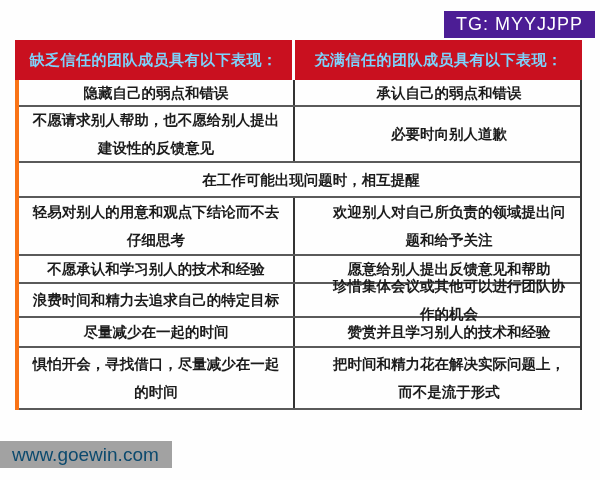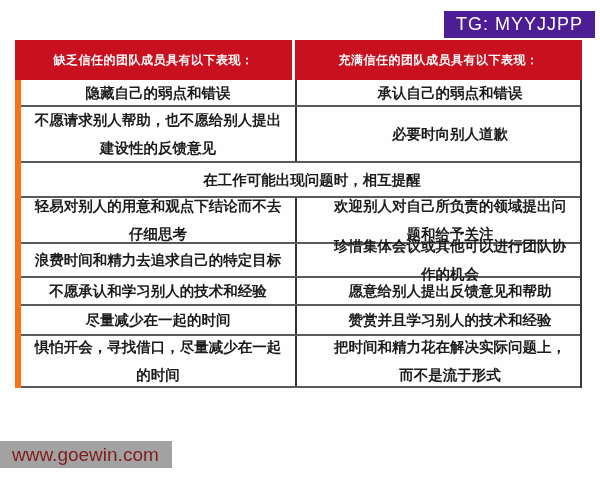--- a/index.html
+++ b/index.html
@@ -11,38 +11,38 @@
   
   .tg-badge {
     position:absolute; top:11px; right:5px; height:27px;
     background:#4c1d95; color:#ffffff;
     font-size:18px; line-height:27px; padding:0 12px;
     letter-spacing:1px; white-space:nowrap;
   }
   
   .site-badge {
     position:absolute; left:0; top:441px; width:160px; height:27px;
-    background:#a2a2a2; color:#7f1d1d;
+    background:#a2a2a2; color:#0c4a6e;
     font-size:19px; line-height:27px; padding-left:12px;
     white-space:nowrap;
   }
   
   .tbl { position:absolute; left:15px; top:40px; width:567px; }
   .hdr-row { display:flex; height:40px; }
   .hdr-cell {
-    background:#c9101f; color:#ffffff;
+    background:#c9101f; color:#7dd3fc;
     display:flex; align-items:center; justify-content:center;
-    font-size:12px; font-weight:bold; letter-spacing:0.5px;
+    font-size:15px; font-weight:bold; letter-spacing:0.5px;
     font-family:"Liberation Sans", sans-serif;
   }
   .hdr-left  { flex:0 0 277px; }
   .hdr-gap   { flex:0 0 3px; background:#fefefe; }
   .hdr-right { flex:1; }
   .tbl-body {
-    border-left:6px solid #f97316;
+    border-left:4px solid #f97316;
     border-right:2px solid #383838;
   }
   .row {
     display:flex; box-sizing:border-box;
     border-bottom:2px solid #5a5a5a;
   }
   .cell {
     display:flex; align-items:center; justify-content:center;
     text-align:center;
     font-family:"DejaVu Serif", serif; font-weight:bold;
@@ -76,41 +76,41 @@
 
       <div class="row" style="height:56px">
         <div class="cell cell-left">不愿请求别人帮助，也不愿给别人提出建设性的反馈意见</div>
         <div class="cell cell-right">必要时向别人道歉</div>
       </div>
 
       <div class="row" style="height:35px">
         <div class="cell cell-right">在工作可能出现问题时，相互提醒</div>
       </div>
 
-      <div class="row" style="height:46px">
+      <div class="row" style="height:58px">
         <div class="cell cell-left">轻易对别人的用意和观点下结论而不去仔细思考</div>
         <div class="cell cell-right">欢迎别人对自己所负责的领域提出问题和给予关注</div>
+      </div>
+
+      <div class="row" style="height:28px">
+        <div class="cell cell-left">不愿承认和学习别人的技术和经验</div>
+        <div class="cell cell-right">愿意给别人提出反馈意见和帮助</div>
       </div>
 
       <div class="row" style="height:34px">
         <div class="cell cell-left">浪费时间和精力去追求自己的特定目标</div>
         <div class="cell cell-right">珍惜集体会议或其他可以进行团队协作的机会</div>
       </div>
 
-      <div class="row" style="height:28px">
-        <div class="cell cell-left">不愿承认和学习别人的技术和经验</div>
-        <div class="cell cell-right">愿意给别人提出反馈意见和帮助</div>
-      </div>
-
       <div class="row" style="height:30px">
         <div class="cell cell-left">尽量减少在一起的时间</div>
         <div class="cell cell-right">赞赏并且学习别人的技术和经验</div>
       </div>
 
-      <div class="row" style="height:52px">
+      <div class="row" style="height:62px">
         <div class="cell cell-left">惧怕开会，寻找借口，尽量减少在一起的时间</div>
         <div class="cell cell-right">把时间和精力花在解决实际问题上，而不是流于形式</div>
       </div>
 
 
     </div>
   </div>
 
   <div class="site-badge">www.goewin.com</div>
 

